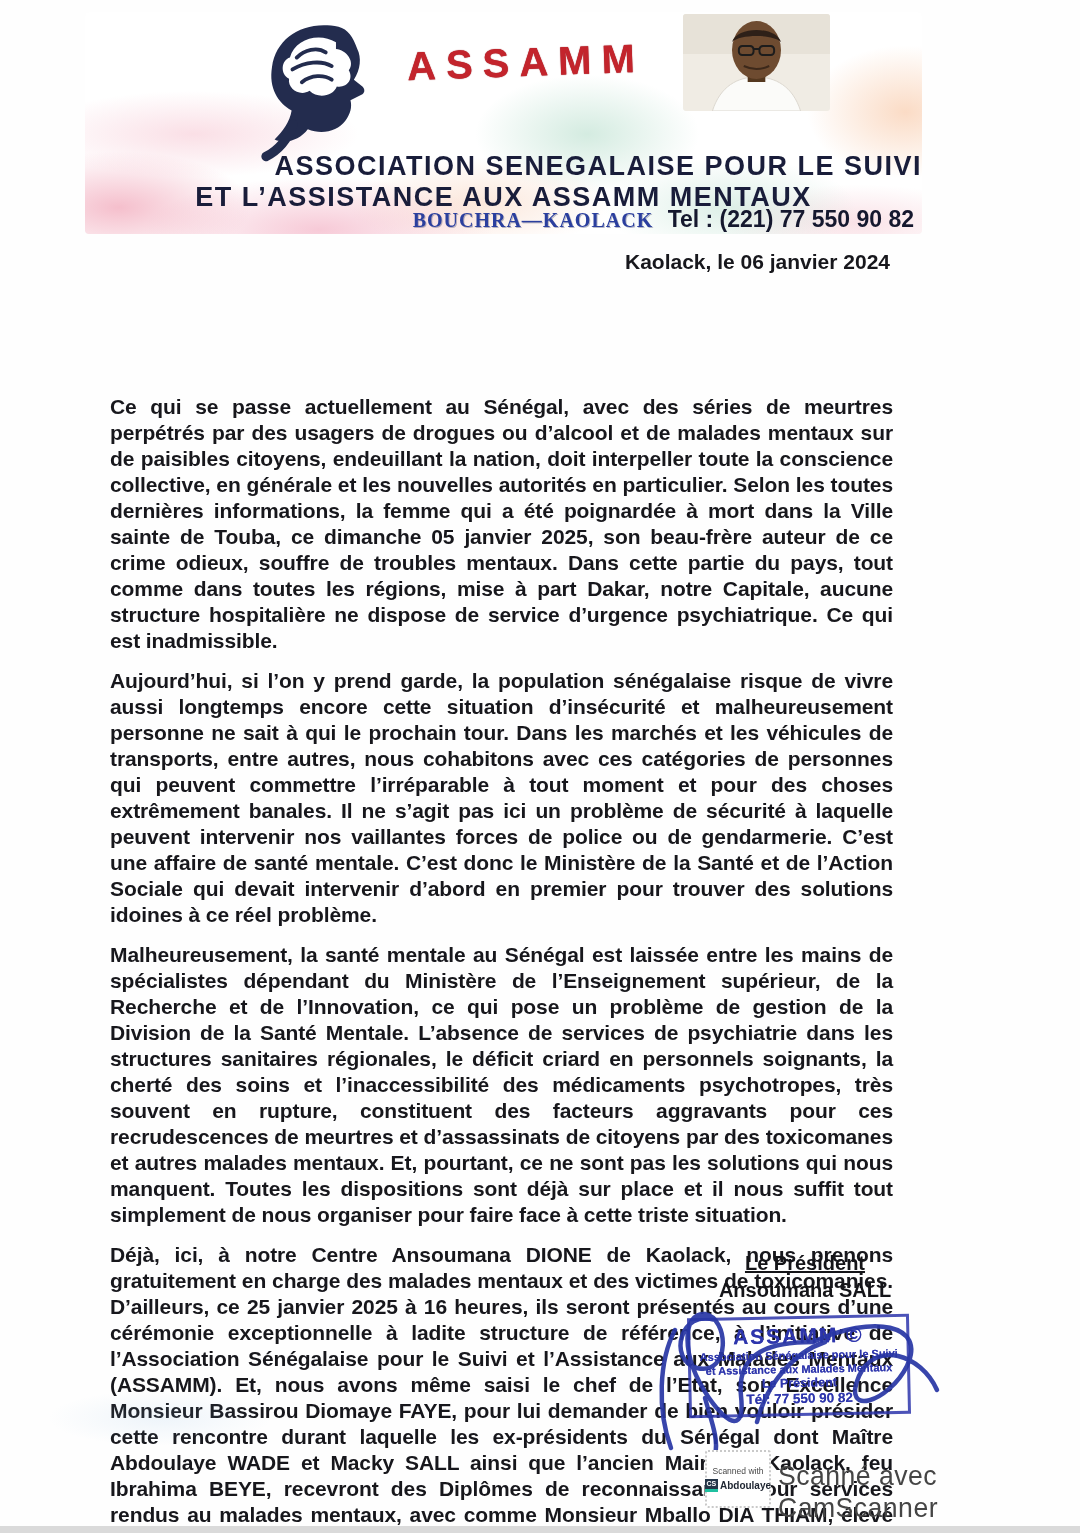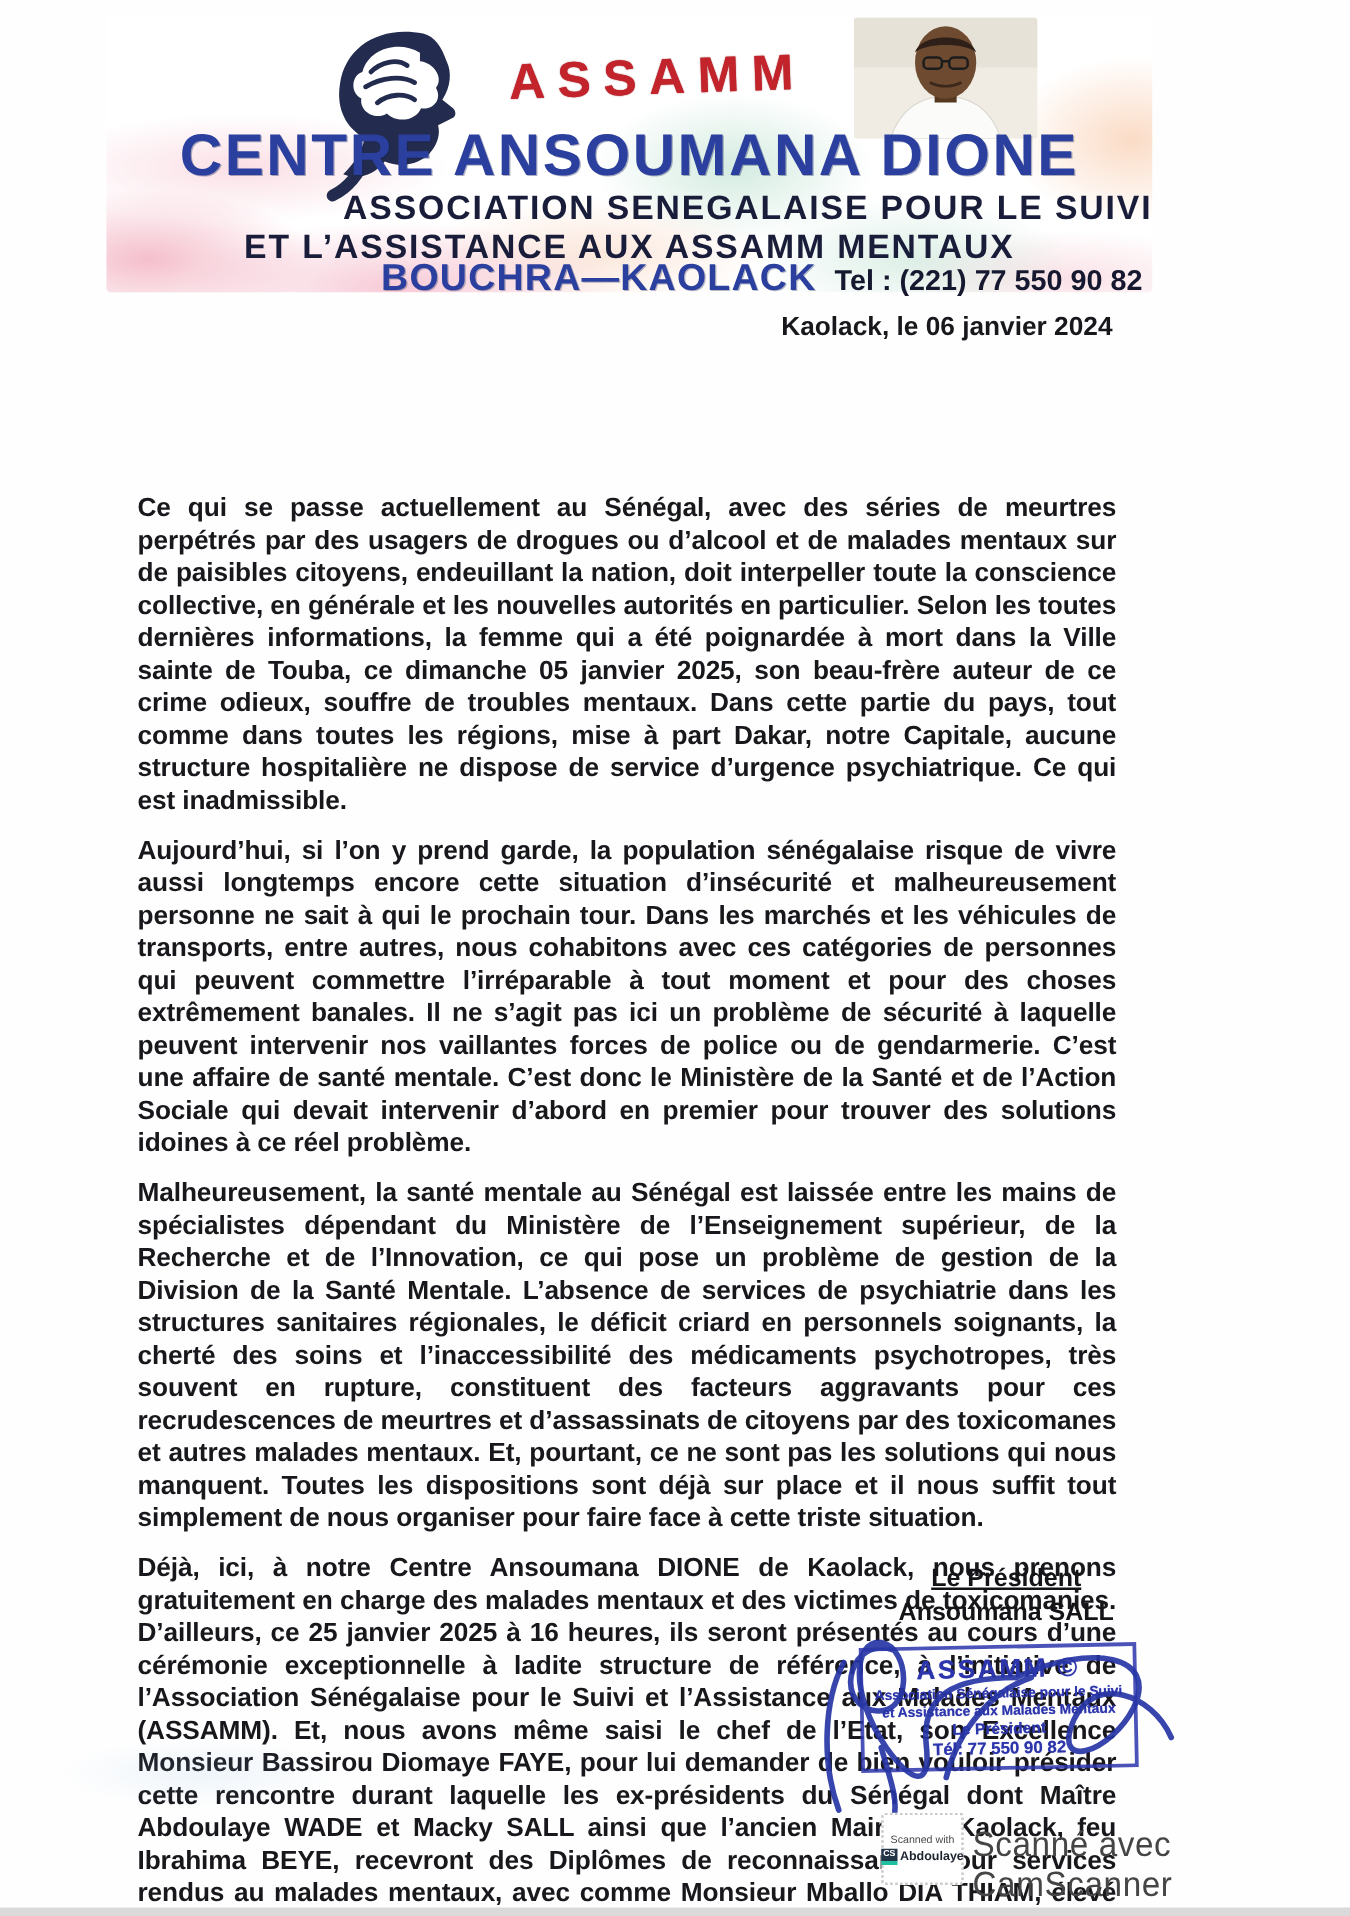--- a/index.html
+++ b/index.html
@@ -37,22 +37,22 @@
     position:absolute;left:0;top:84px;width:100%;text-align:center;
     font-size:47px;font-weight:900;letter-spacing:2px;color:#2b3f9e;
     text-shadow:1px 1px 0 rgba(20,30,80,.35);white-space:nowrap;
   }
   .assoc-line1{position:absolute;left:0;top:139px;width:100%;text-align:right;
     font-size:27px;font-weight:900;letter-spacing:1.5px;color:#191d3a;white-space:nowrap;}
   .assoc-line2{position:absolute;left:0;top:170px;width:100%;text-align:center;
     font-size:27px;font-weight:900;letter-spacing:1.5px;color:#191d3a;white-space:nowrap;}
   .bouchra-row{position:absolute;left:0;top:194px;width:100%;text-align:right;
     padding-right:8px;box-sizing:border-box;white-space:nowrap;}
-  .bouchra-loc{font-size:30px;font-weight:900;letter-spacing:1px;color:#2b3f9e;
-    text-shadow:1px 1px 0 rgba(20,30,80,.3);}
+  .bouchra-loc{font-size:20px;font-weight:900;letter-spacing:1px;color:#2b3f9e;
+    text-shadow:1px 1px 0 rgba(20,30,80,.3);font-family:Liberation Serif, serif;}
   .bouchra-tel{font-size:23px;font-weight:700;color:#15182e;margin-left:10px;}
   
   .dateline{position:absolute;right:190px;top:250px;font-size:21px;font-weight:700;color:#17171c;}
   .title-block{position:absolute;left:110px;top:320px;width:783px;text-align:center;color:#141418;}
   .title-main{font-size:22px;font-weight:700;line-height:33px;}
   .title-sub{font-size:21.5px;font-weight:700;line-height:33px;}
   .letter-body{position:absolute;left:110px;top:394px;width:783px;}
   .letter-body p{
     margin:0 0 14px 0;font-size:21px;font-weight:600;line-height:26px;
     color:#17171c;text-align:justify;letter-spacing:-0.1px;
@@ -112,21 +112,20 @@
       <path d="M30,97 C38,72 56,63 75,63 C94,63 112,72 120,97 Z" fill="#fbfbf9" stroke="#dcd8cf"></path>
       <rect x="66" y="52" width="18" height="16" fill="#54381f"></rect>
       <ellipse cx="75" cy="36" rx="25" ry="29" fill="#6e4b30"></ellipse>
       <path d="M50,28 C55,12 95,12 100,28 C92,20 58,20 50,28 Z" fill="#2e2018"></path>
       <rect x="57" y="32" width="15" height="9" rx="3.5" fill="none" stroke="#1c1c1c" stroke-width="2"></rect>
       <rect x="78" y="32" width="15" height="9" rx="3.5" fill="none" stroke="#1c1c1c" stroke-width="2"></rect>
       <line x1="72" y1="35" x2="78" y2="35" stroke="#1c1c1c" stroke-width="2"></line>
       <path d="M62,52 Q75,58 88,52" stroke="#3c281a" stroke-width="2" fill="none"></path>
     </svg>
 
-    <div class="centre-line">CENTRE ANSOUMANA DIONE</div>
     <div class="assoc-line1">ASSOCIATION SENEGALAISE POUR LE SUIVI</div>
     <div class="assoc-line2">ET L’ASSISTANCE AUX ASSAMM MENTAUX</div>
     <div class="bouchra-row">
       <span class="bouchra-loc">BOUCHRA—KAOLACK</span>
       <span class="bouchra-tel">Tel : (221)  77 550 90 82</span>
     </div>
   </div>
 
   <div class="dateline">Kaolack, le 06 janvier 2024</div>
 

